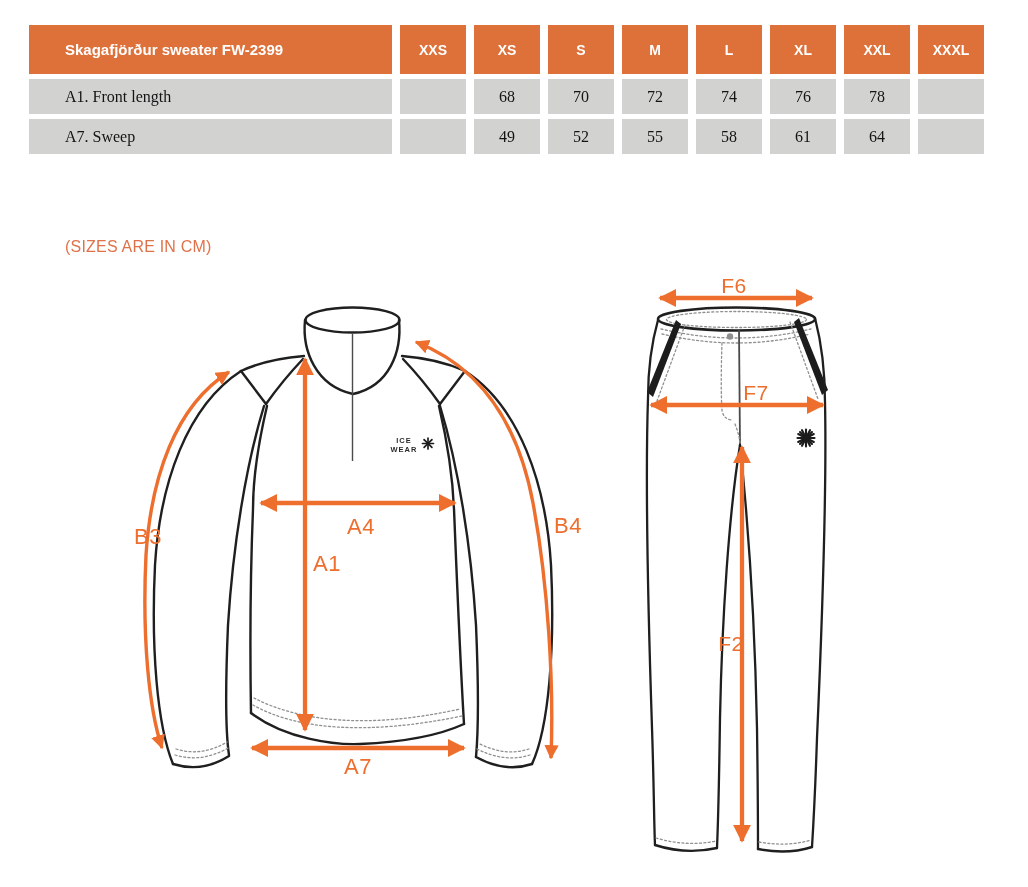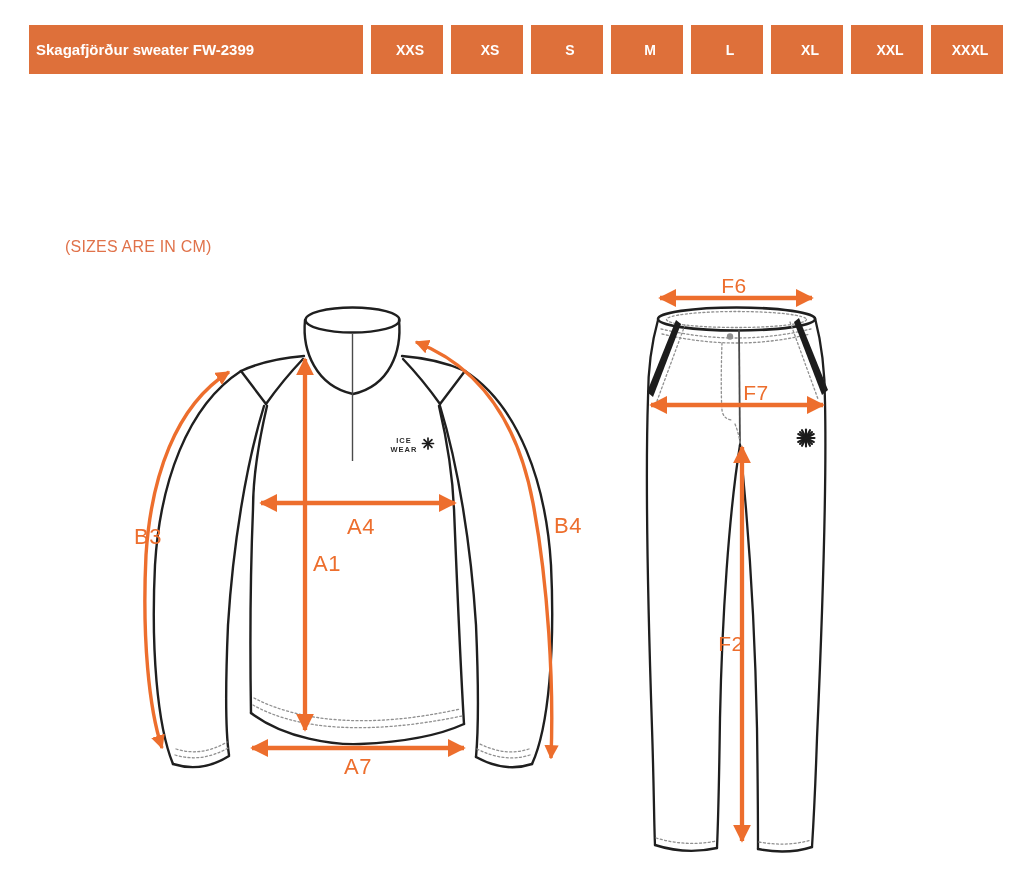--- a/index.html
+++ b/index.html
@@ -1,20 +1,20 @@
 <!DOCTYPE html>
 <html><head>
 <meta charset="utf-8">
 <style>
   html,body{margin:0;padding:0;background:#fff;}
   #page{position:relative;width:1028px;height:887px;background:#ffffff;overflow:hidden;
         font-family:"Liberation Sans",sans-serif;}
   
   #size-table{position:absolute;left:21px;top:20px;border-collapse:separate;border-spacing:8px 5px;}
-  #size-table th,#size-table td{margin:0;padding-left:7px;}
+  #size-table th,#size-table td{margin:0;}
   .t-title{width:326px;height:47px;background:#DE703A;color:#fff;text-align:left;
            padding-left:36px;font-size:15px;font-weight:bold;vertical-align:middle;}
   .t-size{width:64px;height:47px;background:#DE703A;color:#fff;text-align:center;
           font-size:14px;font-weight:bold;vertical-align:middle;}
   .t-label{height:33px;text-align:left;padding-left:36px;
            font-family:"Liberation Serif",serif;font-size:16px;color:#141414;vertical-align:middle;}
   .t-val{height:33px;text-align:center;font-family:"Liberation Serif",serif;
          font-size:16px;color:#141414;vertical-align:middle;}
   tr.dark  td{background:#D2D2D0;}
   tr.light td{background:#E5E5E3;}
@@ -51,20 +51,42 @@
           <th class="t-size">XS</th>
           <th class="t-size">S</th>
           <th class="t-size">M</th>
           <th class="t-size">L</th>
           <th class="t-size">XL</th>
           <th class="t-size">XXL</th>
           <th class="t-size">XXXL</th>
         </tr>
     </thead>
     <tbody>
+        <tr class="dark">
+          <td class="t-label">A1. Front length</td>
+          <td class="t-val"></td>
+          <td class="t-val">68</td>
+          <td class="t-val">70</td>
+          <td class="t-val">72</td>
+          <td class="t-val">74</td>
+          <td class="t-val">76</td>
+          <td class="t-val">78</td>
+          <td class="t-val"></td>
+        </tr>
+        <tr class="dark">
+          <td class="t-label">A7. Sweep</td>
+          <td class="t-val"></td>
+          <td class="t-val">49</td>
+          <td class="t-val">52</td>
+          <td class="t-val">55</td>
+          <td class="t-val">58</td>
+          <td class="t-val">61</td>
+          <td class="t-val">64</td>
+          <td class="t-val"></td>
+        </tr>
       </tbody>
   </table>
 
   <div id="sizes-note">(SIZES ARE IN CM)</div>
 
   <svg id="sweater-svg" width="500" height="510" viewBox="0 0 500 510">
     <defs>
       <marker id="ah1" viewBox="0 0 10 10" refX="9" refY="5" markerWidth="4.2" markerHeight="4.2" orient="auto-start-reverse" markerUnits="strokeWidth">
         <path d="M0,0 L10,5 L0,10 Z" fill="#ED6E2D"></path>
       </marker>

